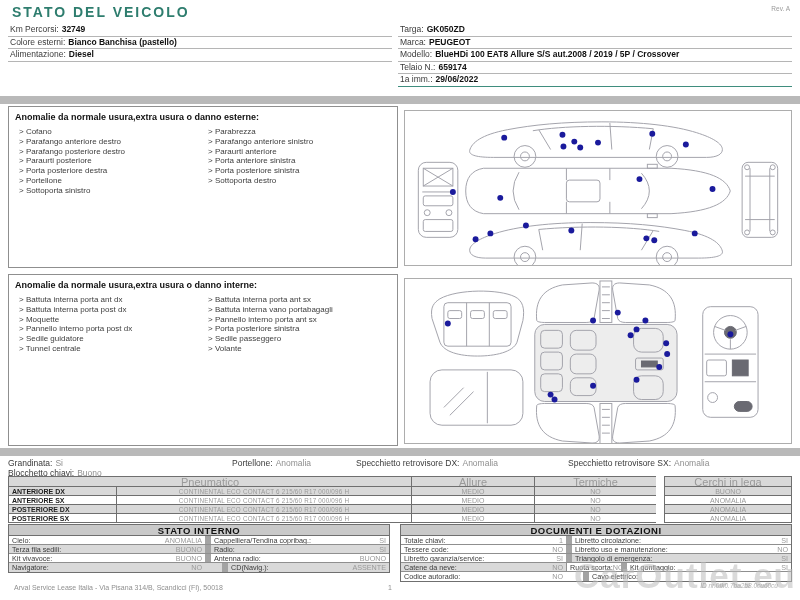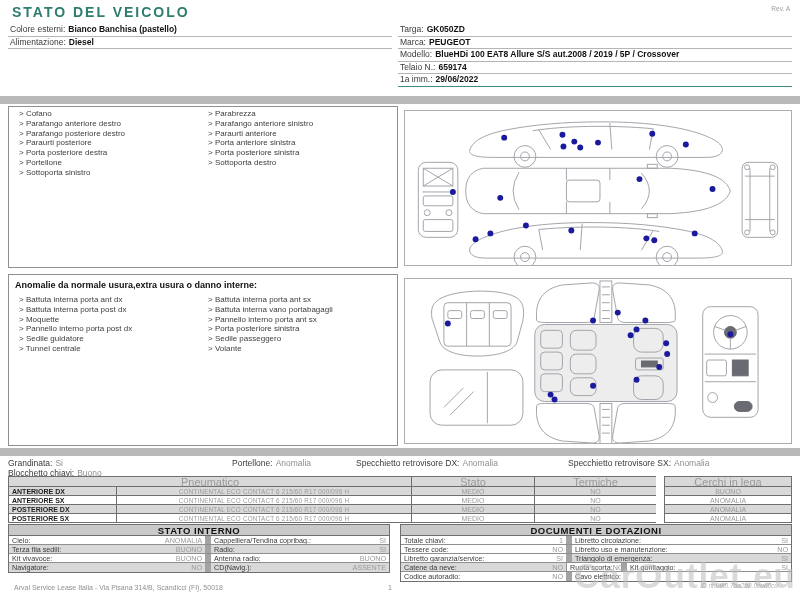--- a/index.html
+++ b/index.html
@@ -58,21 +58,21 @@
   .tcell.hd.span2 { grid-column:1 / span 2; }
   .tcell.pos { justify-content:flex-start; padding-left:3px; font-weight:bold; color:#222; font-size:7px; }
   .tcell.spec { font-size:6.3px; letter-spacing:0.2px; }
   .tcell.shade { background:#d9d9d9; }
 
   .pair-table { border:1px solid #6f6f6f; }
   .si-table { left:8px; top:524px; width:382px; }
   .doc-table { left:400px; top:524px; width:392px; }
   .pt-header { height:11px; background:#c9c9c9; border-bottom:1px solid #6f6f6f; font-size:9.5px; font-weight:bold; color:#111; text-align:center; line-height:11px; letter-spacing:0.5px; }
   .pt-row { display:flex; border-bottom:1px solid #8f8f8f; height:9px; }
-  .pt-row:last-child { border-bottom:none; }
+  .pt-row:last-child { border-bottom:none;gap:17px; }
   .pt-cell { display:flex; justify-content:space-between; align-items:center; font-size:7.2px; padding:0 3px; overflow:hidden; white-space:nowrap; }
   .pt-cell .pl { color:#3a3a3a; }
   .pt-cell .pv { color:#9a9a9a; }
   .pt-cell.rgt { border-left:6px solid #a3a3a3; }
   .si-table .pt-cell.lft { width:196px; }
   .si-table .pt-cell.rgt { flex:1; }
   .si-table .pt-row:nth-child(2), .si-table .pt-row:nth-child(4) { background:#d9d9d9; }
   .doc-table .pt-cell.lft { width:165px; }
   .doc-table .pt-cell.mid { width:55px; border-left:1px solid #8f8f8f; }
   .doc-table .pt-cell.rgt { flex:1; }
@@ -86,34 +86,36 @@
   .watermark { right:4px; top:556px; font-size:35px; font-weight:bold; color:rgba(187,187,187,0.55); letter-spacing:1px; z-index:6; }
   .watermark-id { right:22px; top:582px; font-size:6.5px; font-style:italic; color:rgba(160,160,160,0.8); z-index:6; }
 </style>
 </head>
 <body>
 
 <div class="abs title">STATO DEL VEICOLO</div>
 <div class="abs rev">Rev. A</div>
 
 <div class="abs fields left" id="fields-left">
+    <div class="field-row"><span class="flabel">Km Percorsi:</span><span class="fvalue">32749</span></div>
     <div class="field-row"><span class="flabel">Colore esterni:</span><span class="fvalue">Bianco Banchisa (pastello)</span></div>
     <div class="field-row"><span class="flabel">Alimentazione:</span><span class="fvalue">Diesel</span></div>
   </div>
 <div class="abs fields right" id="fields-right">
     <div class="field-row"><span class="flabel">Targa:</span><span class="fvalue">GK050ZD</span></div>
     <div class="field-row"><span class="flabel">Marca:</span><span class="fvalue">PEUGEOT</span></div>
     <div class="field-row"><span class="flabel">Modello:</span><span class="fvalue">BlueHDi 100 EAT8 Allure S/S aut.2008 / 2019 / 5P / Crossover</span></div>
     <div class="field-row"><span class="flabel">Telaio N.:</span><span class="fvalue">659174</span></div>
     <div class="field-row teal"><span class="flabel">1a imm.:</span><span class="fvalue">29/06/2022</span></div>
   </div>
 
 <div class="abs graybar bar1"></div>
 
 <div class="abs box ext-text">
+  <div class="box-title">Anomalie da normale usura,extra usura o danno esterne:</div>
   <div class="cols">
     <ul id="ext-col1">
         <li>&gt; Cofano</li>
         <li>&gt; Parafango anteriore destro</li>
         <li>&gt; Parafango posteriore destro</li>
         <li>&gt; Paraurti posteriore</li>
         <li>&gt; Porta posteriore destra</li>
         <li>&gt; Portellone</li>
         <li>&gt; Sottoporta sinistro</li>
       </ul>
@@ -328,21 +330,21 @@
 <div class="abs summary" id="summary">
     <span class="sum-item"><span class="sl">Grandinata:</span><span class="sv">Si</span></span>
     <span class="sum-item"><span class="sl">Portellone:</span><span class="sv">Anomalia</span></span>
     <span class="sum-item"><span class="sl">Specchietto retrovisore DX:</span><span class="sv">Anomalia</span></span>
     <span class="sum-item"><span class="sl">Specchietto retrovisore SX:</span><span class="sv">Anomalia</span></span>
     <span class="sum-item line2"><span class="sl">Blocchetto chiavi:</span><span class="sv">Buono</span></span>
   </div>
 
 <div class="abs tire-table" id="tire-table">
     <div class="tcell hd span2">Pneumatico</div>
-    <div class="tcell hd">Stato</div>
+    <div class="tcell hd">Allure</div>
     <div class="tcell hd">Termiche</div>
     <div class="tcell pos shade">ANTERIORE DX</div>
     <div class="tcell spec shade">CONTINENTAL ECO CONTACT 6 215/60 R17 000/096 H</div>
     <div class="tcell shade">MEDIO</div>
     <div class="tcell shade">NO</div>
     <div class="tcell pos">ANTERIORE SX</div>
     <div class="tcell spec">CONTINENTAL ECO CONTACT 6 215/60 R17 000/096 H</div>
     <div class="tcell">MEDIO</div>
     <div class="tcell">NO</div>
     <div class="tcell pos shade">POSTERIORE DX</div>

